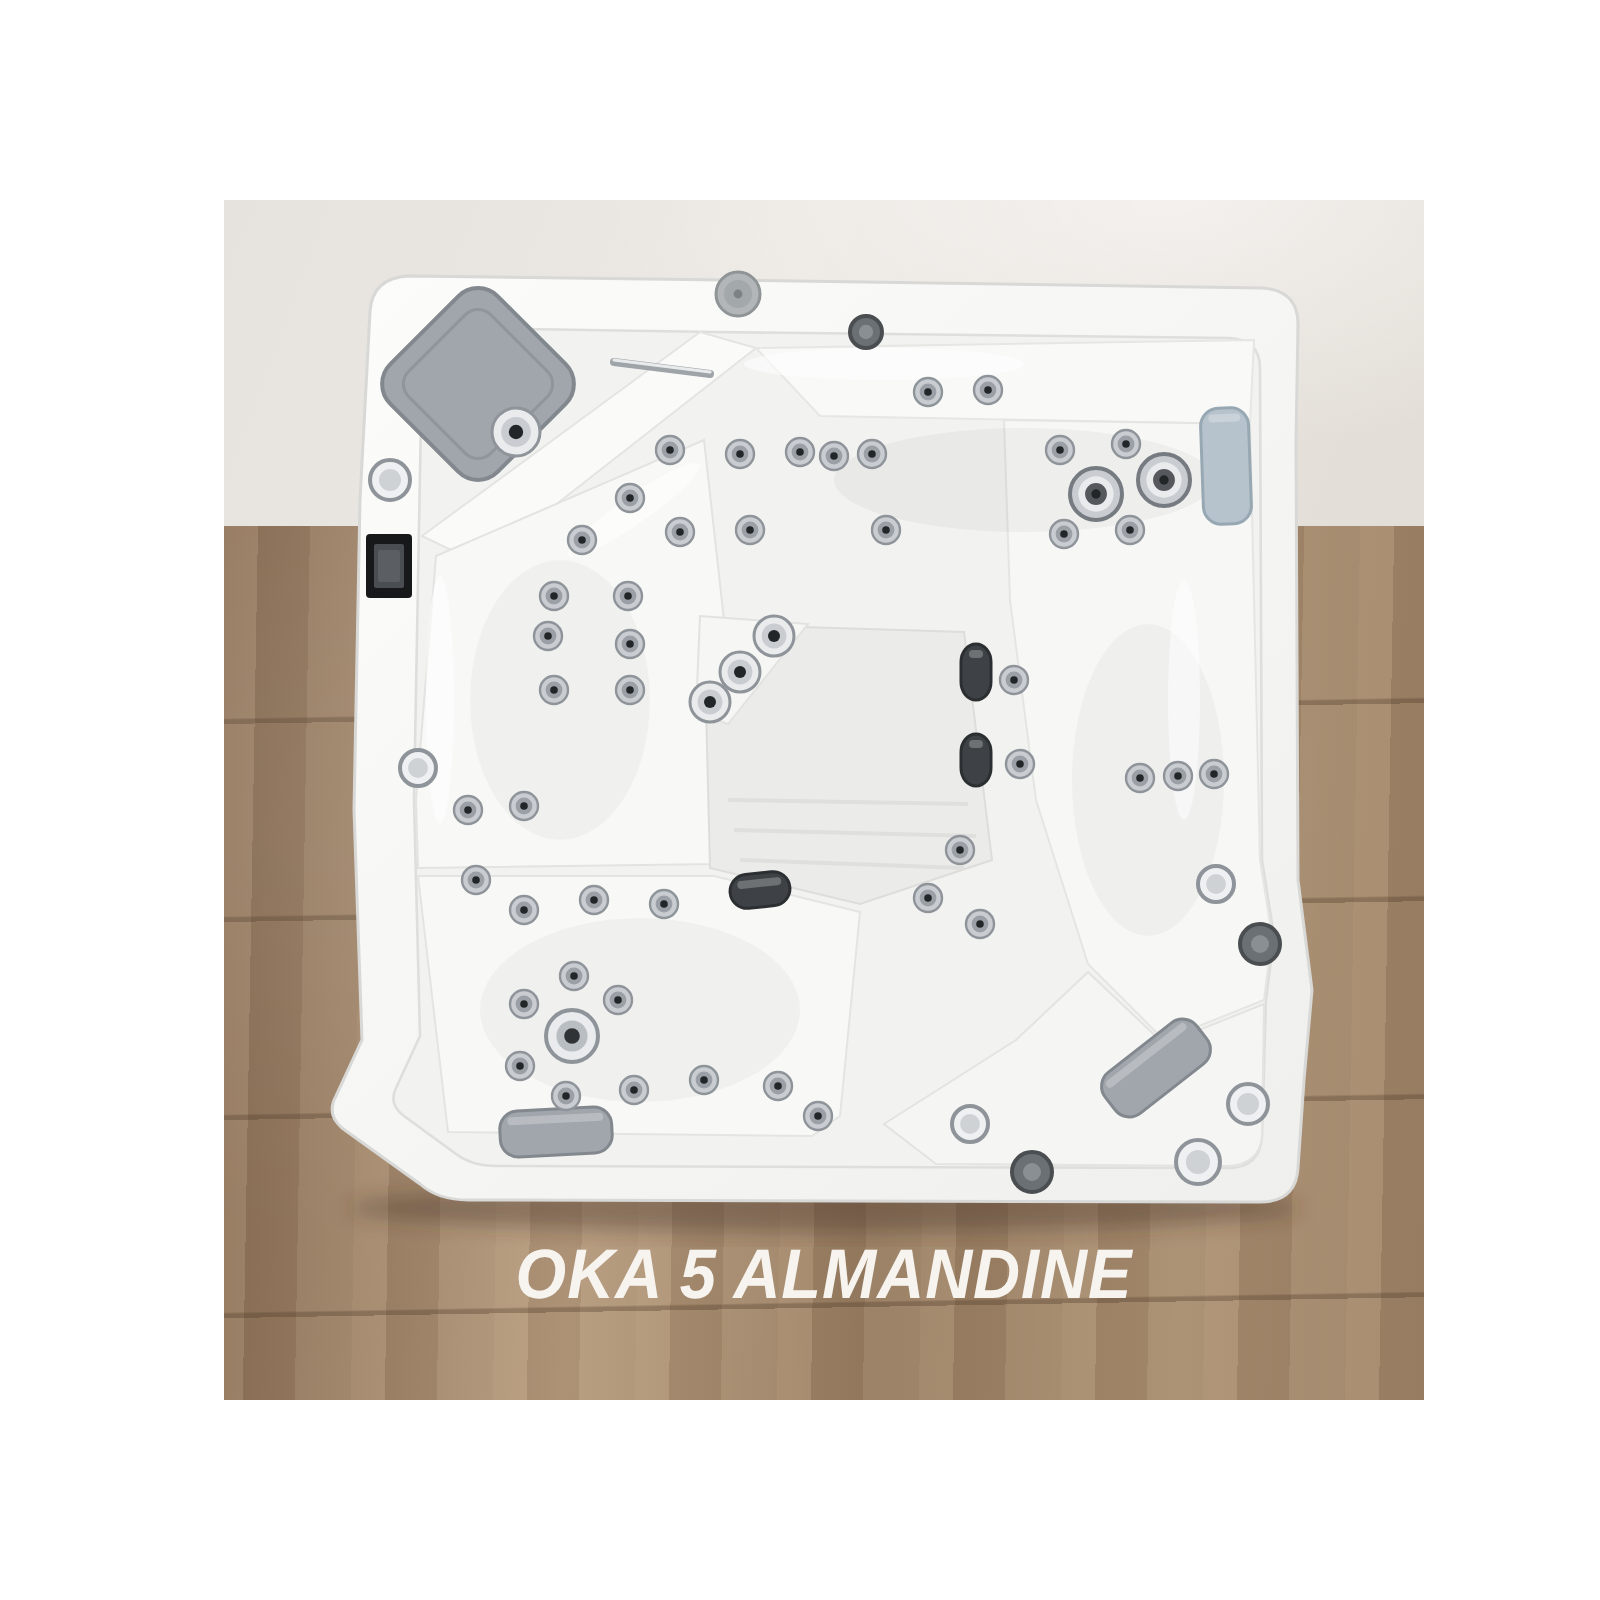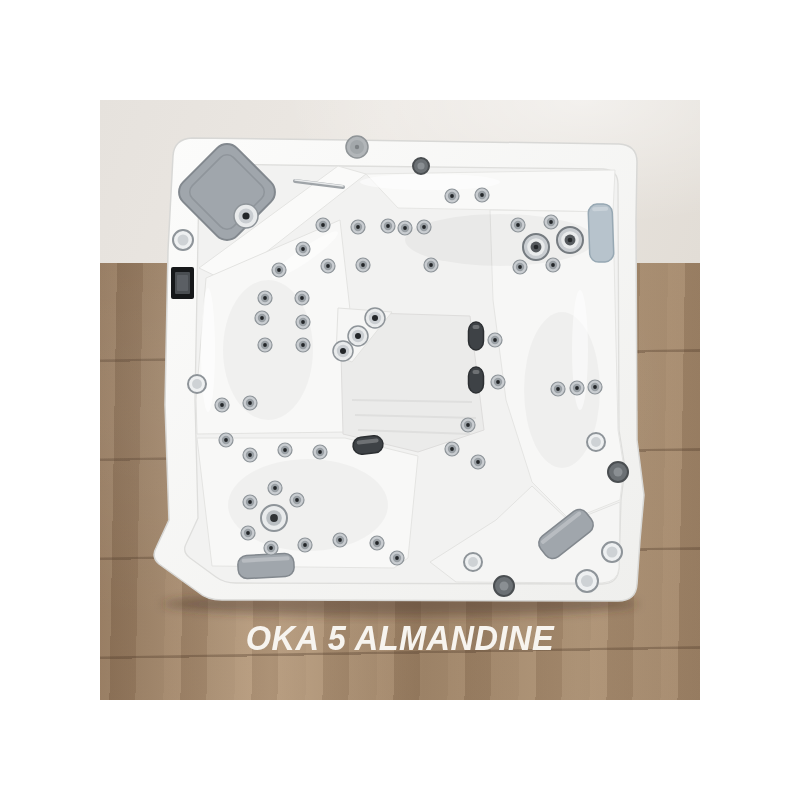--- a/index.html
+++ b/index.html
@@ -1,18 +1,18 @@
 <!DOCTYPE html>
 <html><head>
 <meta charset="utf-8">
 <style>
   html,body{margin:0;padding:0;background:#ffffff;}
   .stage{position:relative;width:800px;height:800px;background:#ffffff;overflow:hidden;
          font-family:"Liberation Sans",sans-serif;}
-  .product-card{position:absolute;left:100px;top:100px;width:600px;height:600px;overflow:hidden;}
+  .product-card{position:absolute;left:112px;top:100px;width:600px;height:600px;overflow:hidden;}
   .wall{position:absolute;left:0;top:0;width:600px;height:163px;
         background-color:var(--wall,#e9e5e0);
         background-image:
           radial-gradient(90% 140% at 80% 0%, rgba(255,255,255,.50), rgba(255,255,255,0) 55%),
           linear-gradient(110deg,#e6e2dd 0%,#ece8e3 45%,#e2ddd6 100%);}
   .floor{position:absolute;left:0;top:163px;width:600px;height:437px;
         background-color:var(--wood,#a1866a);
         background-image:
           radial-gradient(120% 90% at 25% 30%, rgba(255,255,255,.07), rgba(0,0,0,0) 60%),
           repeating-linear-gradient(179deg, rgba(0,0,0,0) 0px, rgba(0,0,0,0) 96px, rgba(73,52,36,.32) 97px, rgba(73,52,36,.32) 99px),

